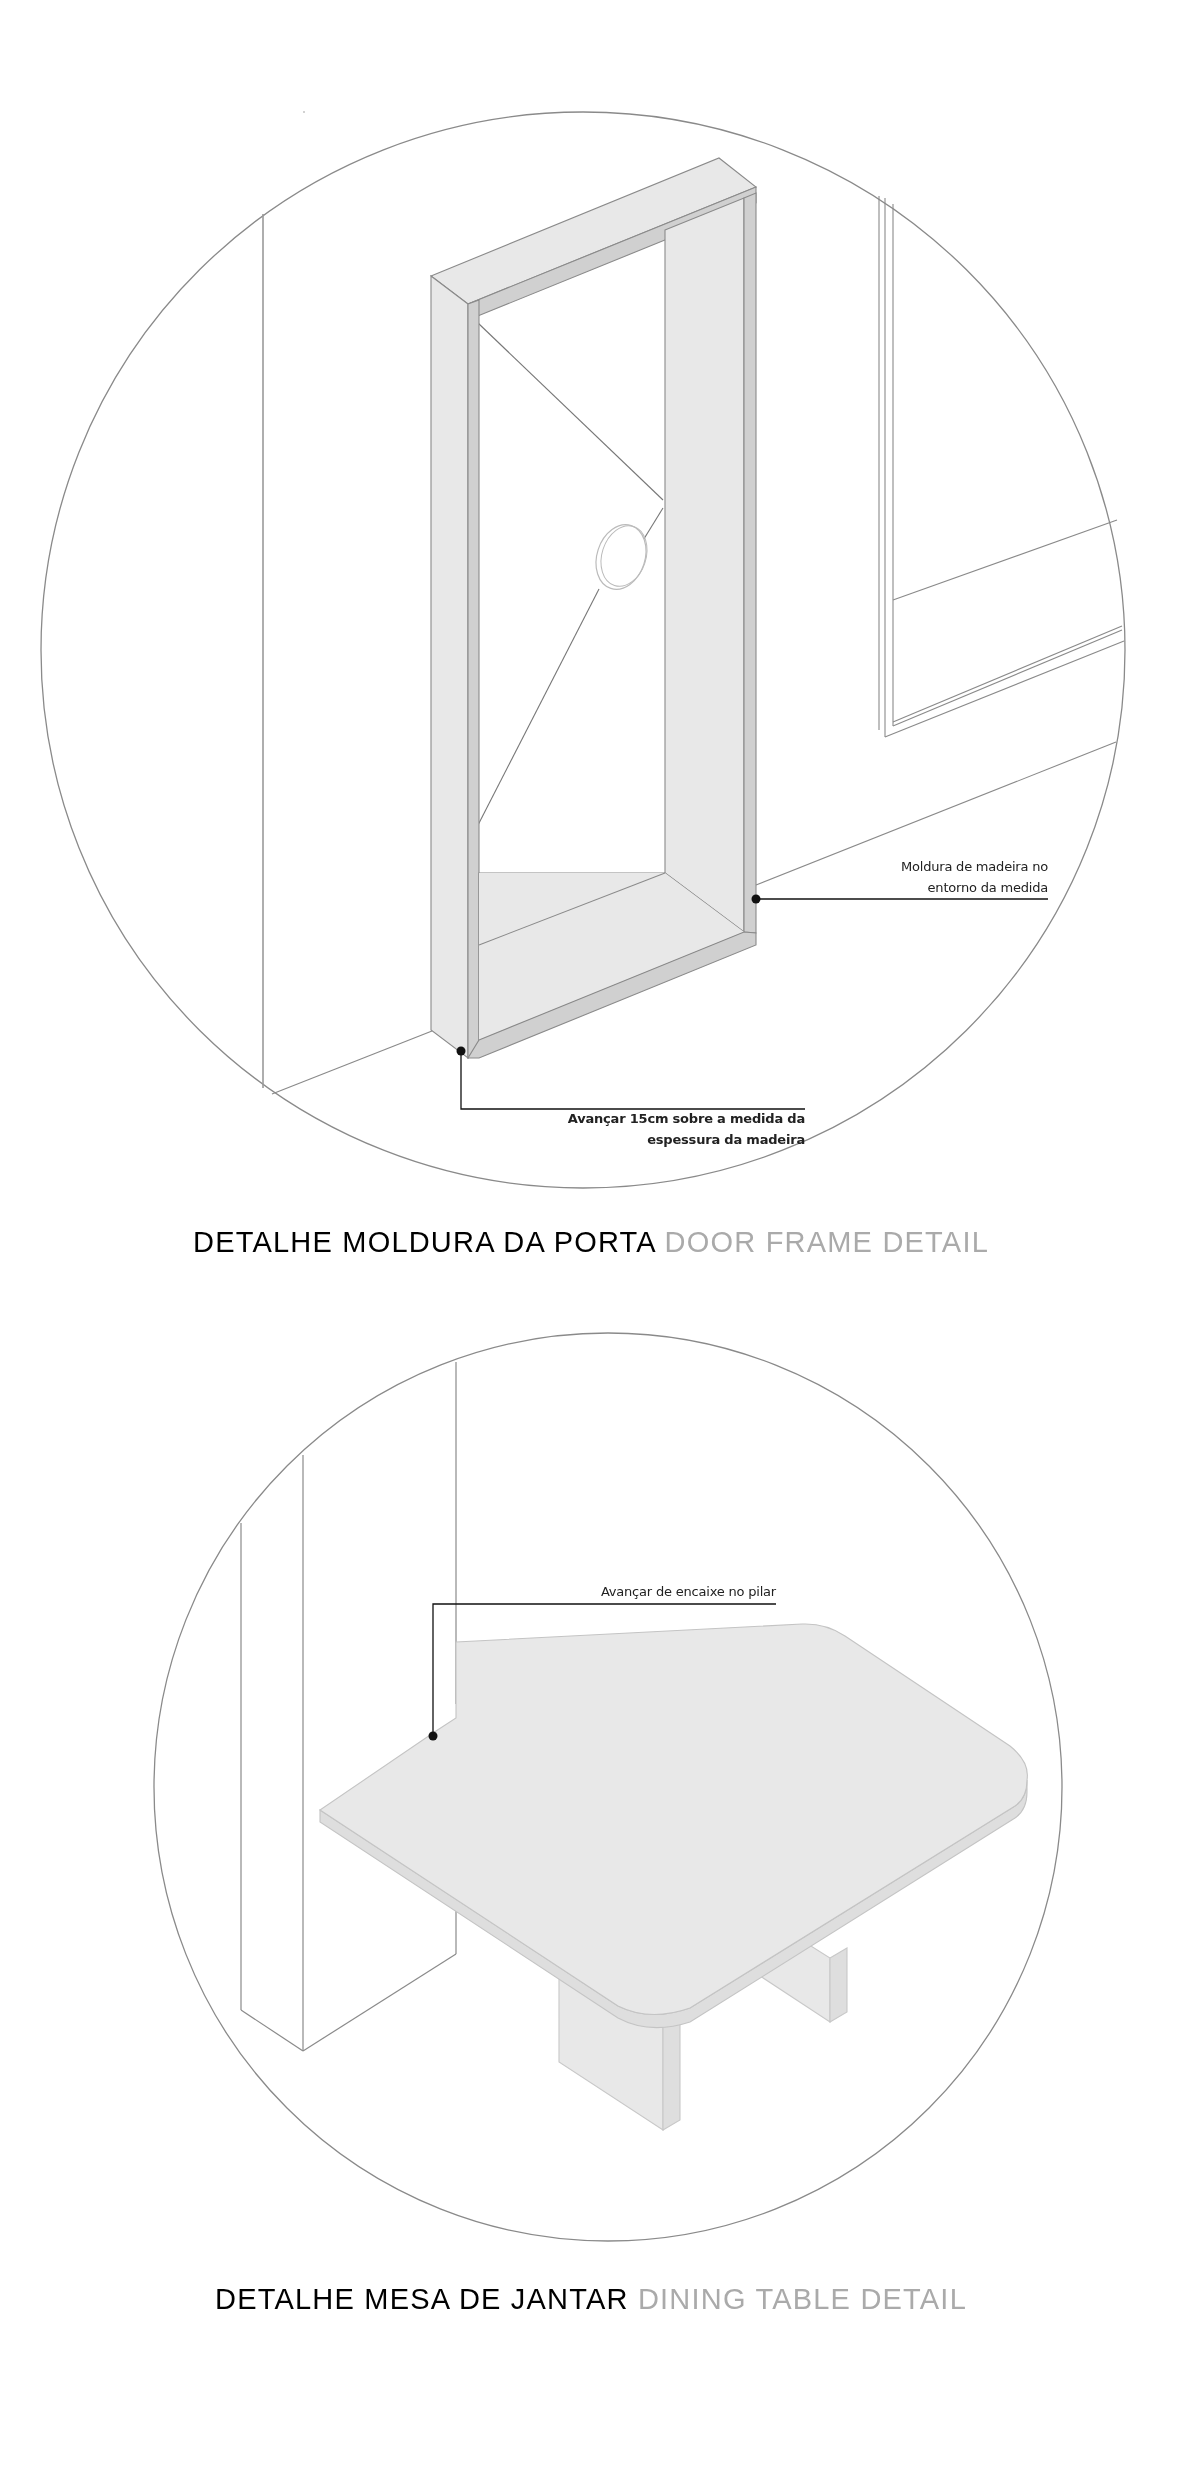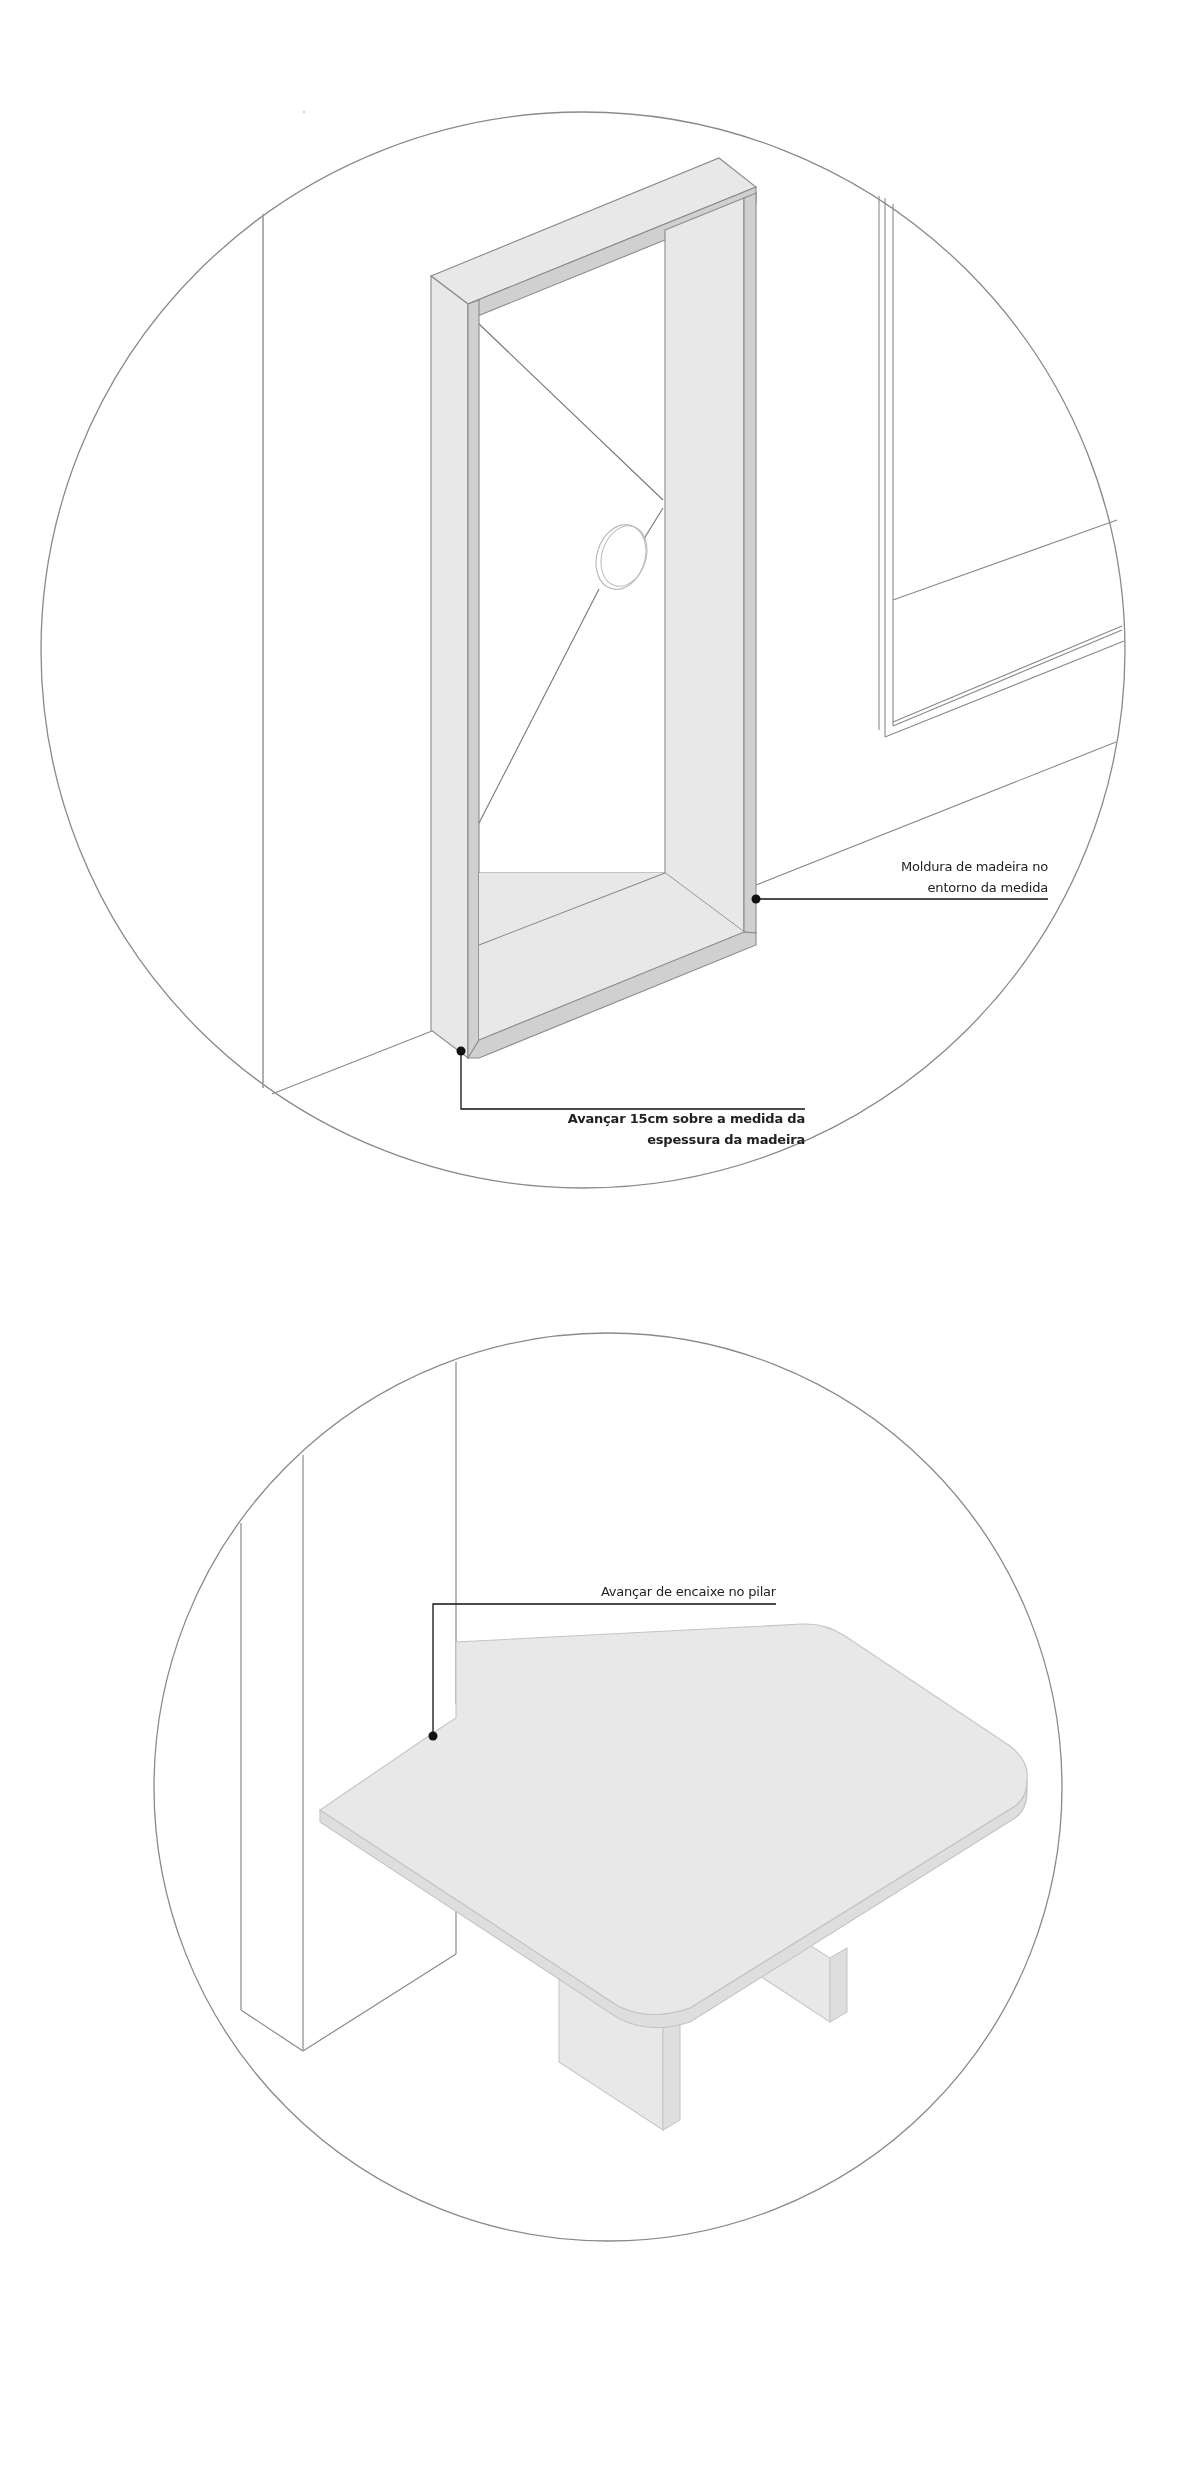--- a/index.html
+++ b/index.html
@@ -94,20 +94,24 @@
   <div class="note" style="right:134px; top:856px;">
     <div>Moldura de madeira no</div>
     <div>entorno da medida</div>
   </div>
 
   <div class="note" style="right:377px; top:1108px;font-weight:bold;">
     <div>Avançar 15cm sobre a medida da</div>
     <div>espessura da madeira</div>
   </div>
 
+  <div class="caption" style="top:1226px;">
+    <span class="pt">DETALHE MOLDURA DA PORTA</span>
+    <span class="en">DOOR FRAME DETAIL</span>
+  </div>
 
   <svg class="drawing" width="1182" height="2481" viewBox="0 0 1182 2481" style="pointer-events:none;">
 
     <ellipse cx="608" cy="1787" rx="454" ry="454" fill="none" stroke="#8a8a8a" stroke-width="1.3"></ellipse>
 
     <g stroke="#8a8a8a" stroke-width="1.2" fill="none">
       <line x1="241" y1="1523" x2="241" y2="2010"></line>
       <line x1="303" y1="1455" x2="303" y2="2051"></line>
       <line x1="456" y1="1362" x2="456" y2="1704"></line>
 
@@ -133,14 +137,18 @@
              Q 1027,1798 1015,1806 L 690,2008 Q 650,2022 618,2006 L 320,1810 L 436,1731 L 456,1718 Z" fill="#e8e8e8" stroke="#c4c4c4" stroke-width="1.1"></path>
 
     <circle cx="433" cy="1736" r="4.5" fill="#111"></circle>
     <polyline points="433,1736 433,1604 776,1604" fill="none" stroke="#111" stroke-width="1.3"></polyline>
   </svg>
 
   <div class="note" style="right:406px; top:1581px;">
     <div>Avançar de encaixe no pilar</div>
   </div>
 
+  <div class="caption" style="top:2283px;">
+    <span class="pt">DETALHE MESA DE JANTAR</span>
+    <span class="en">DINING TABLE DETAIL</span>
+  </div>
 
 </div>
 
 </body></html>

